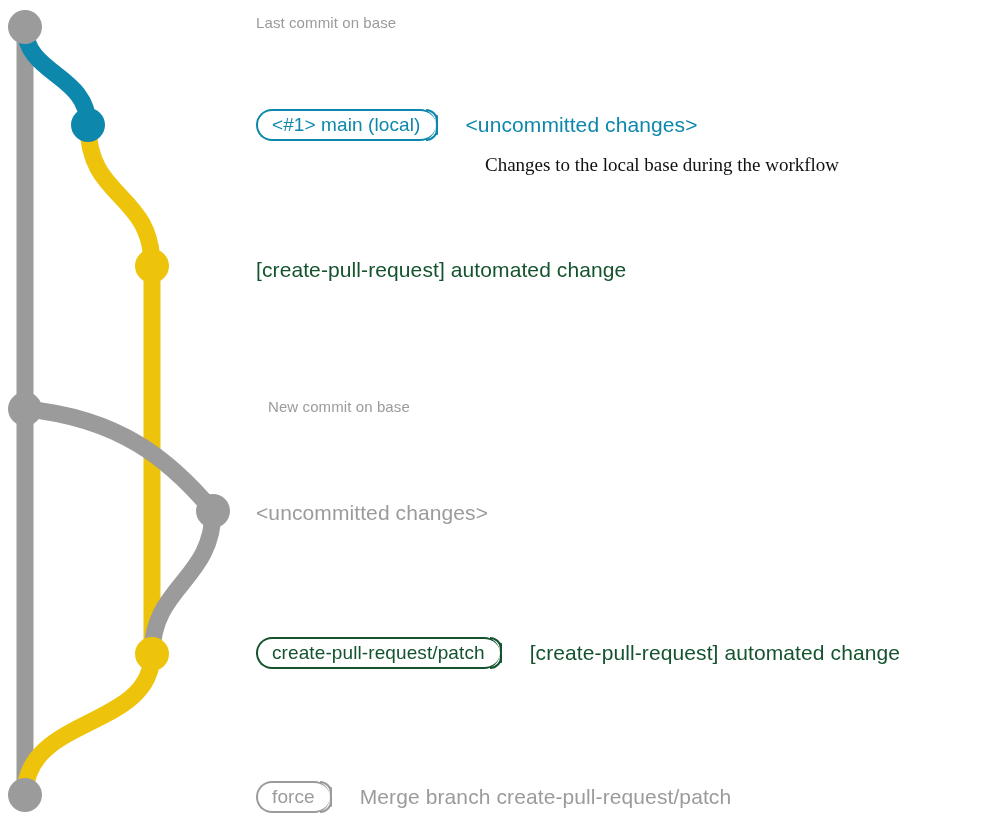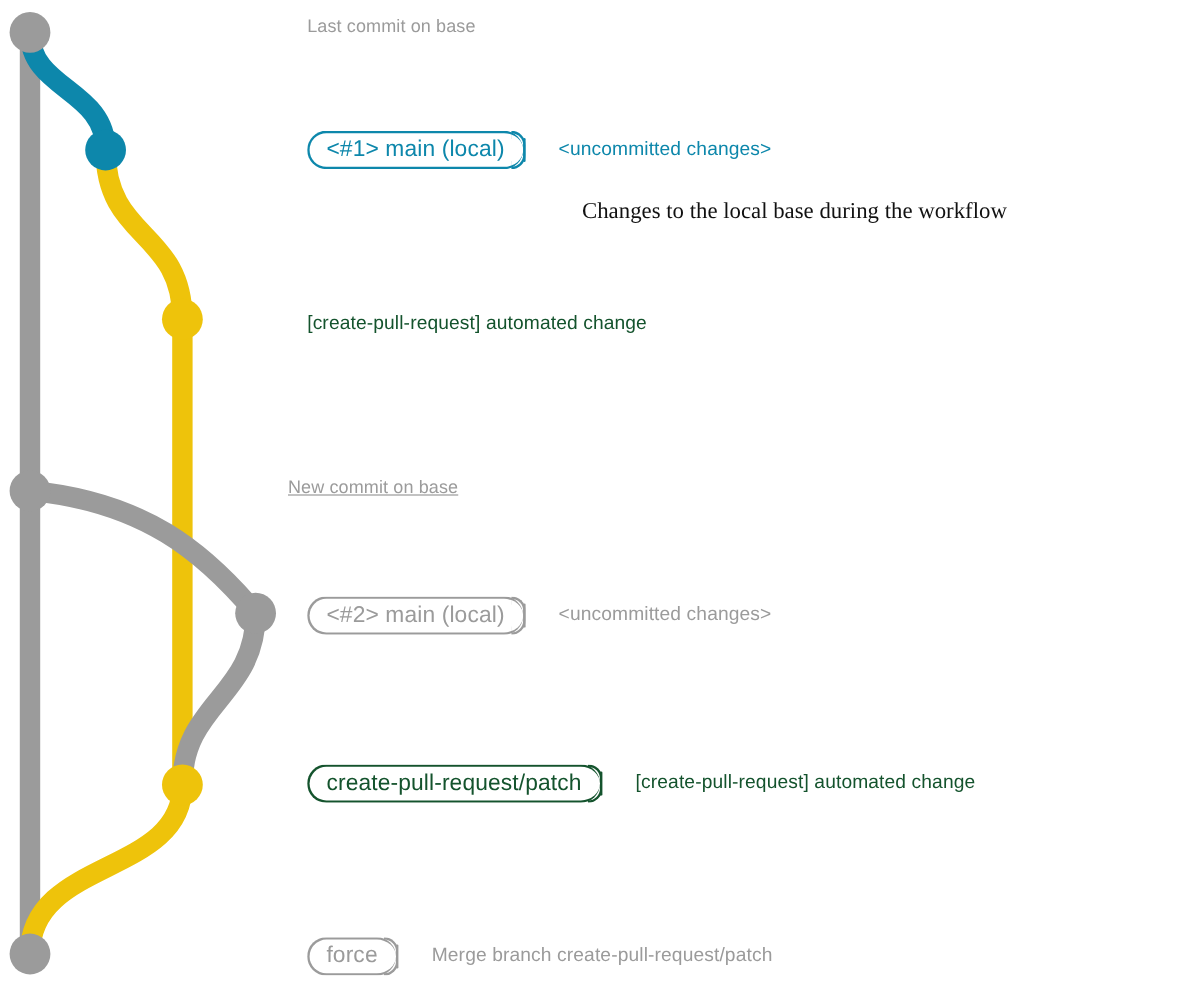--- a/index.html
+++ b/index.html
@@ -87,29 +87,29 @@
     bottom: -2px;
     width: 12px;
     border: 2px solid currentColor;
     border-left: none;
     border-radius: 0 17px 17px 0;
     box-sizing: border-box;
     pointer-events: none;
   }
 
   .headline {
-    font-size: 16px;
+    font-size: 21px;
     letter-spacing: 0.1px;
   }
 
   .subtitle {
     font-family: "Liberation Serif", serif;
     font-size: 19px;
     color: #111111;
-    margin-top: 24px;
+    margin-top: 12px;
   }
 
   
   .c-blue   { color: #0d87ab; }
   .c-yellow { color: #14532d; }
   .c-gray   { color: #9b9b9b; }
 </style>
 </head>
 <body>
 
@@ -149,25 +149,24 @@
   </div>
   <div class="subtitle" style="margin-left:229px;">Changes to the local base during the workflow</div>
 </div>
 
 <div class="row" style="left:256px; top:253px;">
   <div class="row-line">
     <span class="headline c-yellow">[create-pull-request] automated change</span>
   </div>
 </div>
 
-<div class="annot commit-caption" style="left:240px; top:399px;text-decoration:underline;">New commit on base</div>
+<div class="annot commit-caption" style="left:268px; top:399px;">New commit on base</div>
 
 <div class="row" style="left:256px; top:496px;">
   <div class="row-line">
-    <span class="pill c-gray">&lt;#2&gt; main (local)</span>
     <span class="headline c-gray">&lt;uncommitted changes&gt;</span>
   </div>
 </div>
 
 <div class="row" style="left:256px; top:636px;">
   <div class="row-line">
     <span class="pill c-yellow">create-pull-request/patch</span>
     <span class="headline c-yellow">[create-pull-request] automated change</span>
   </div>
 </div>

